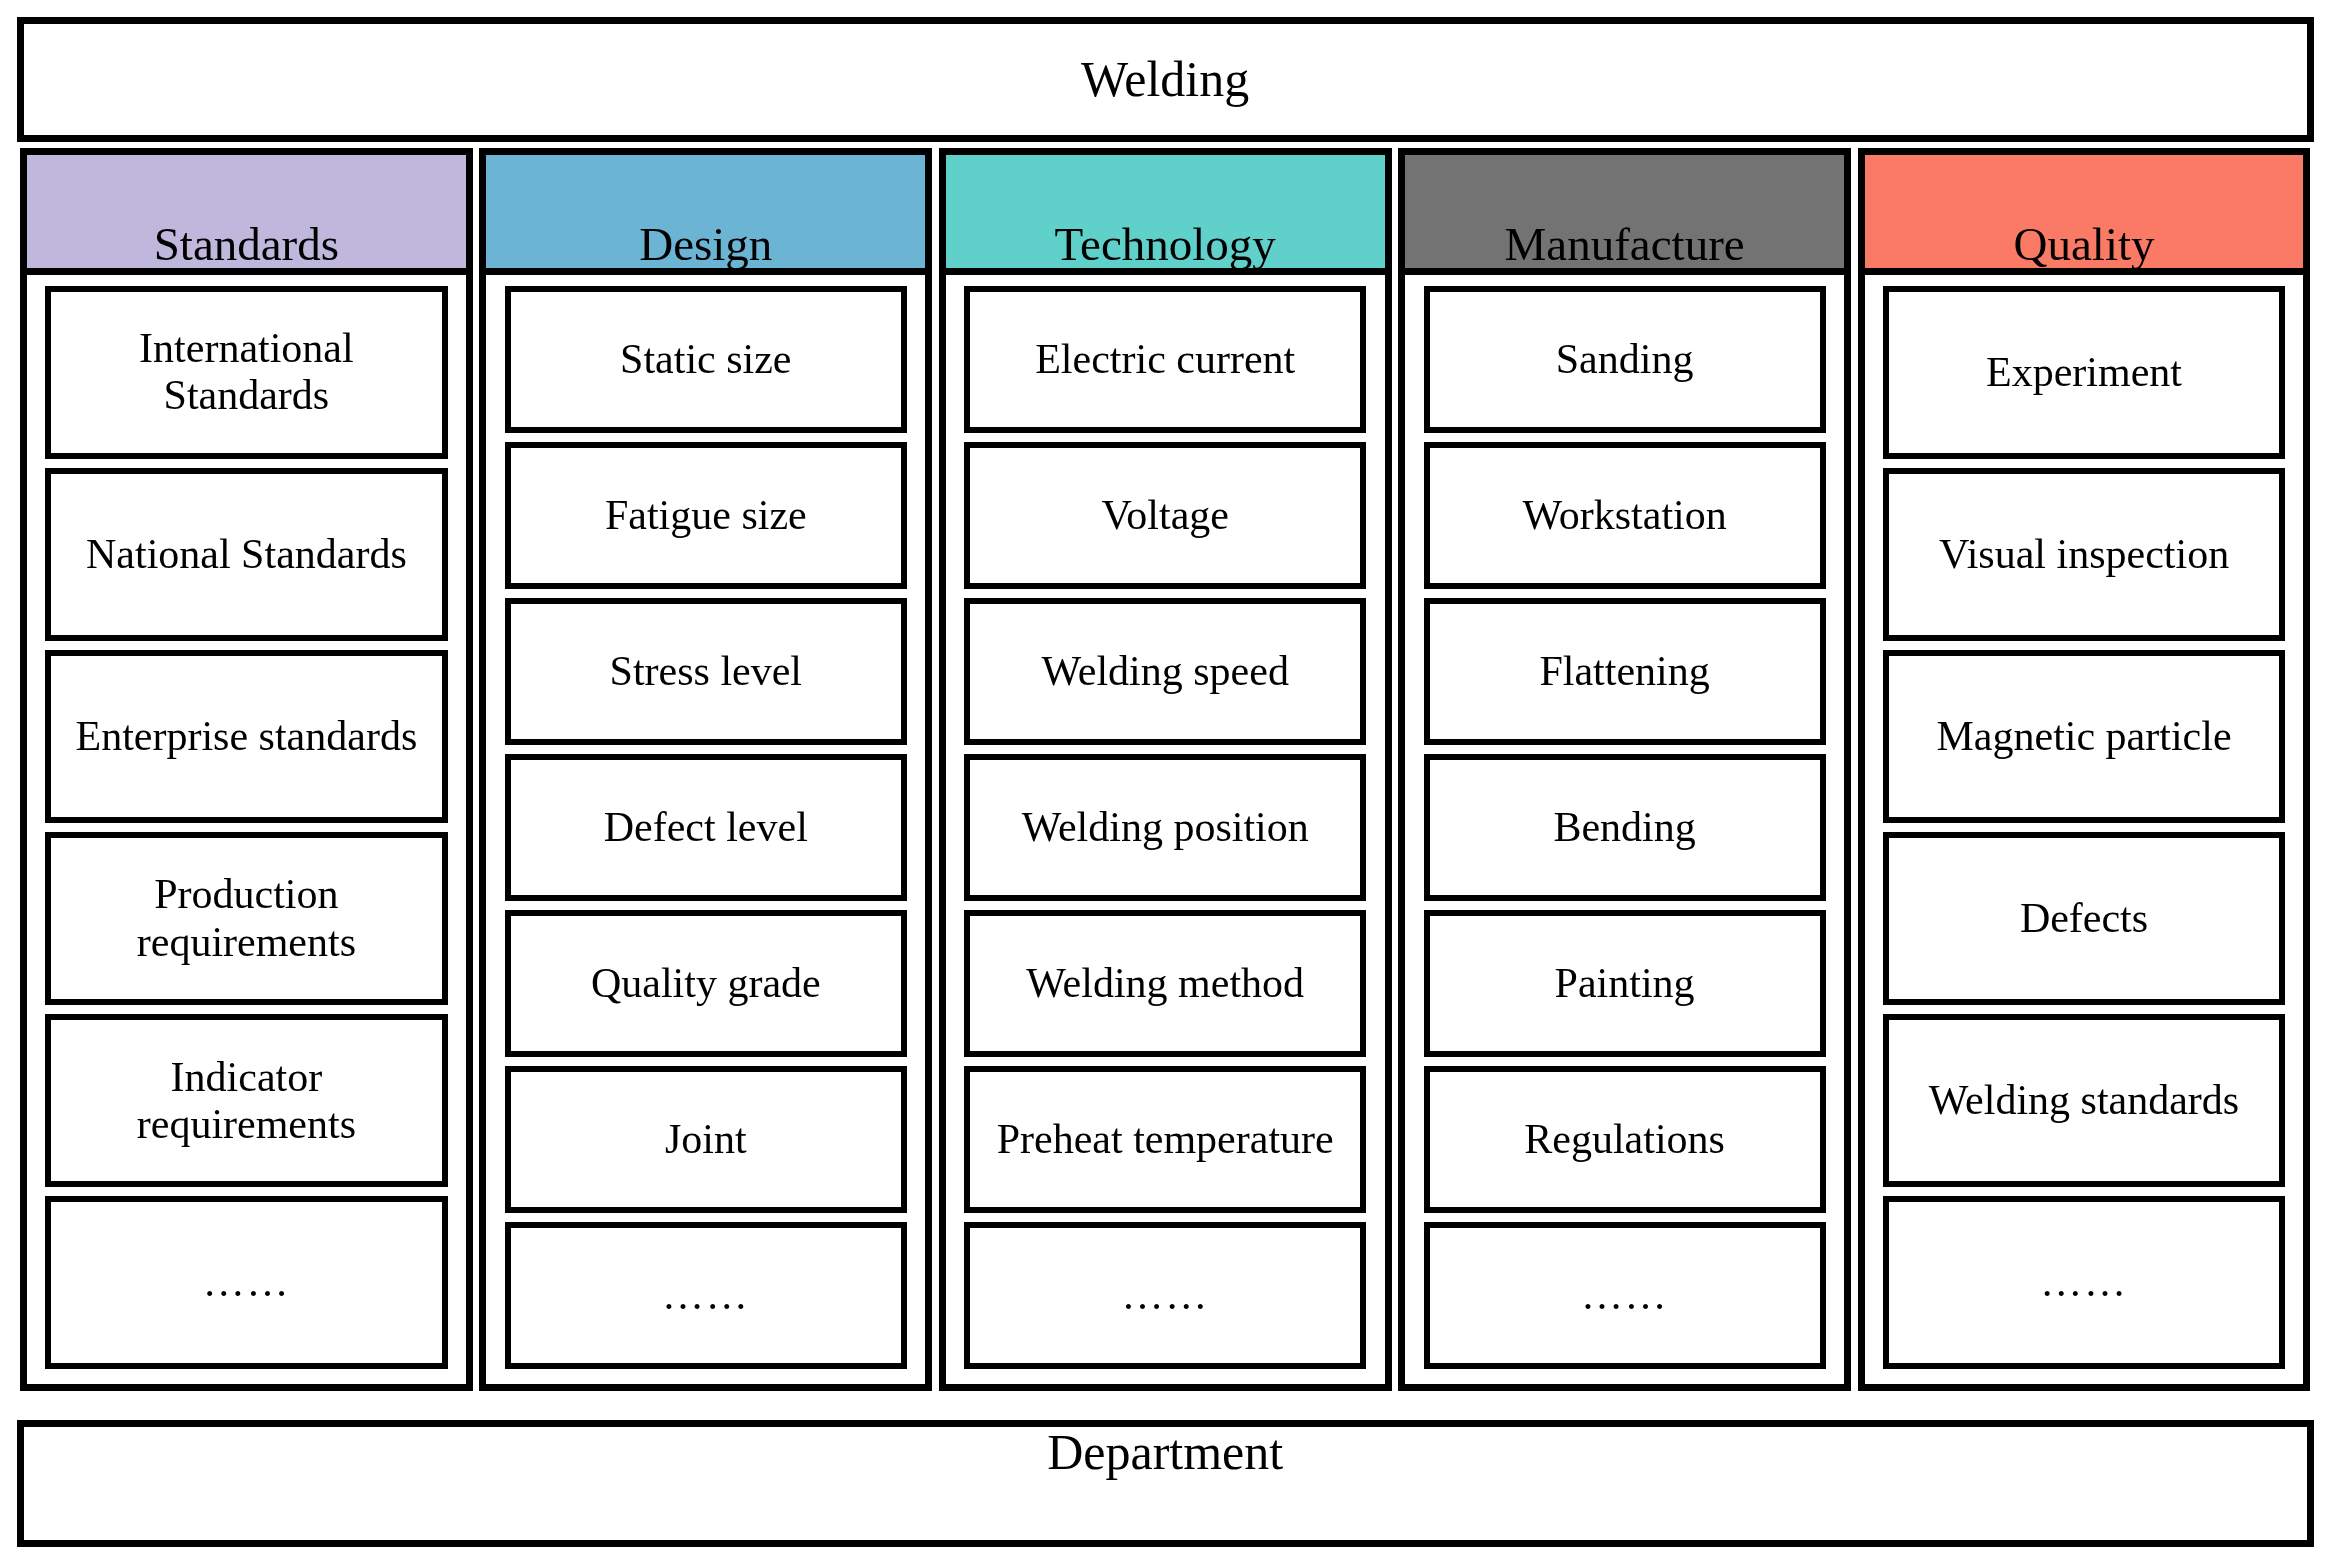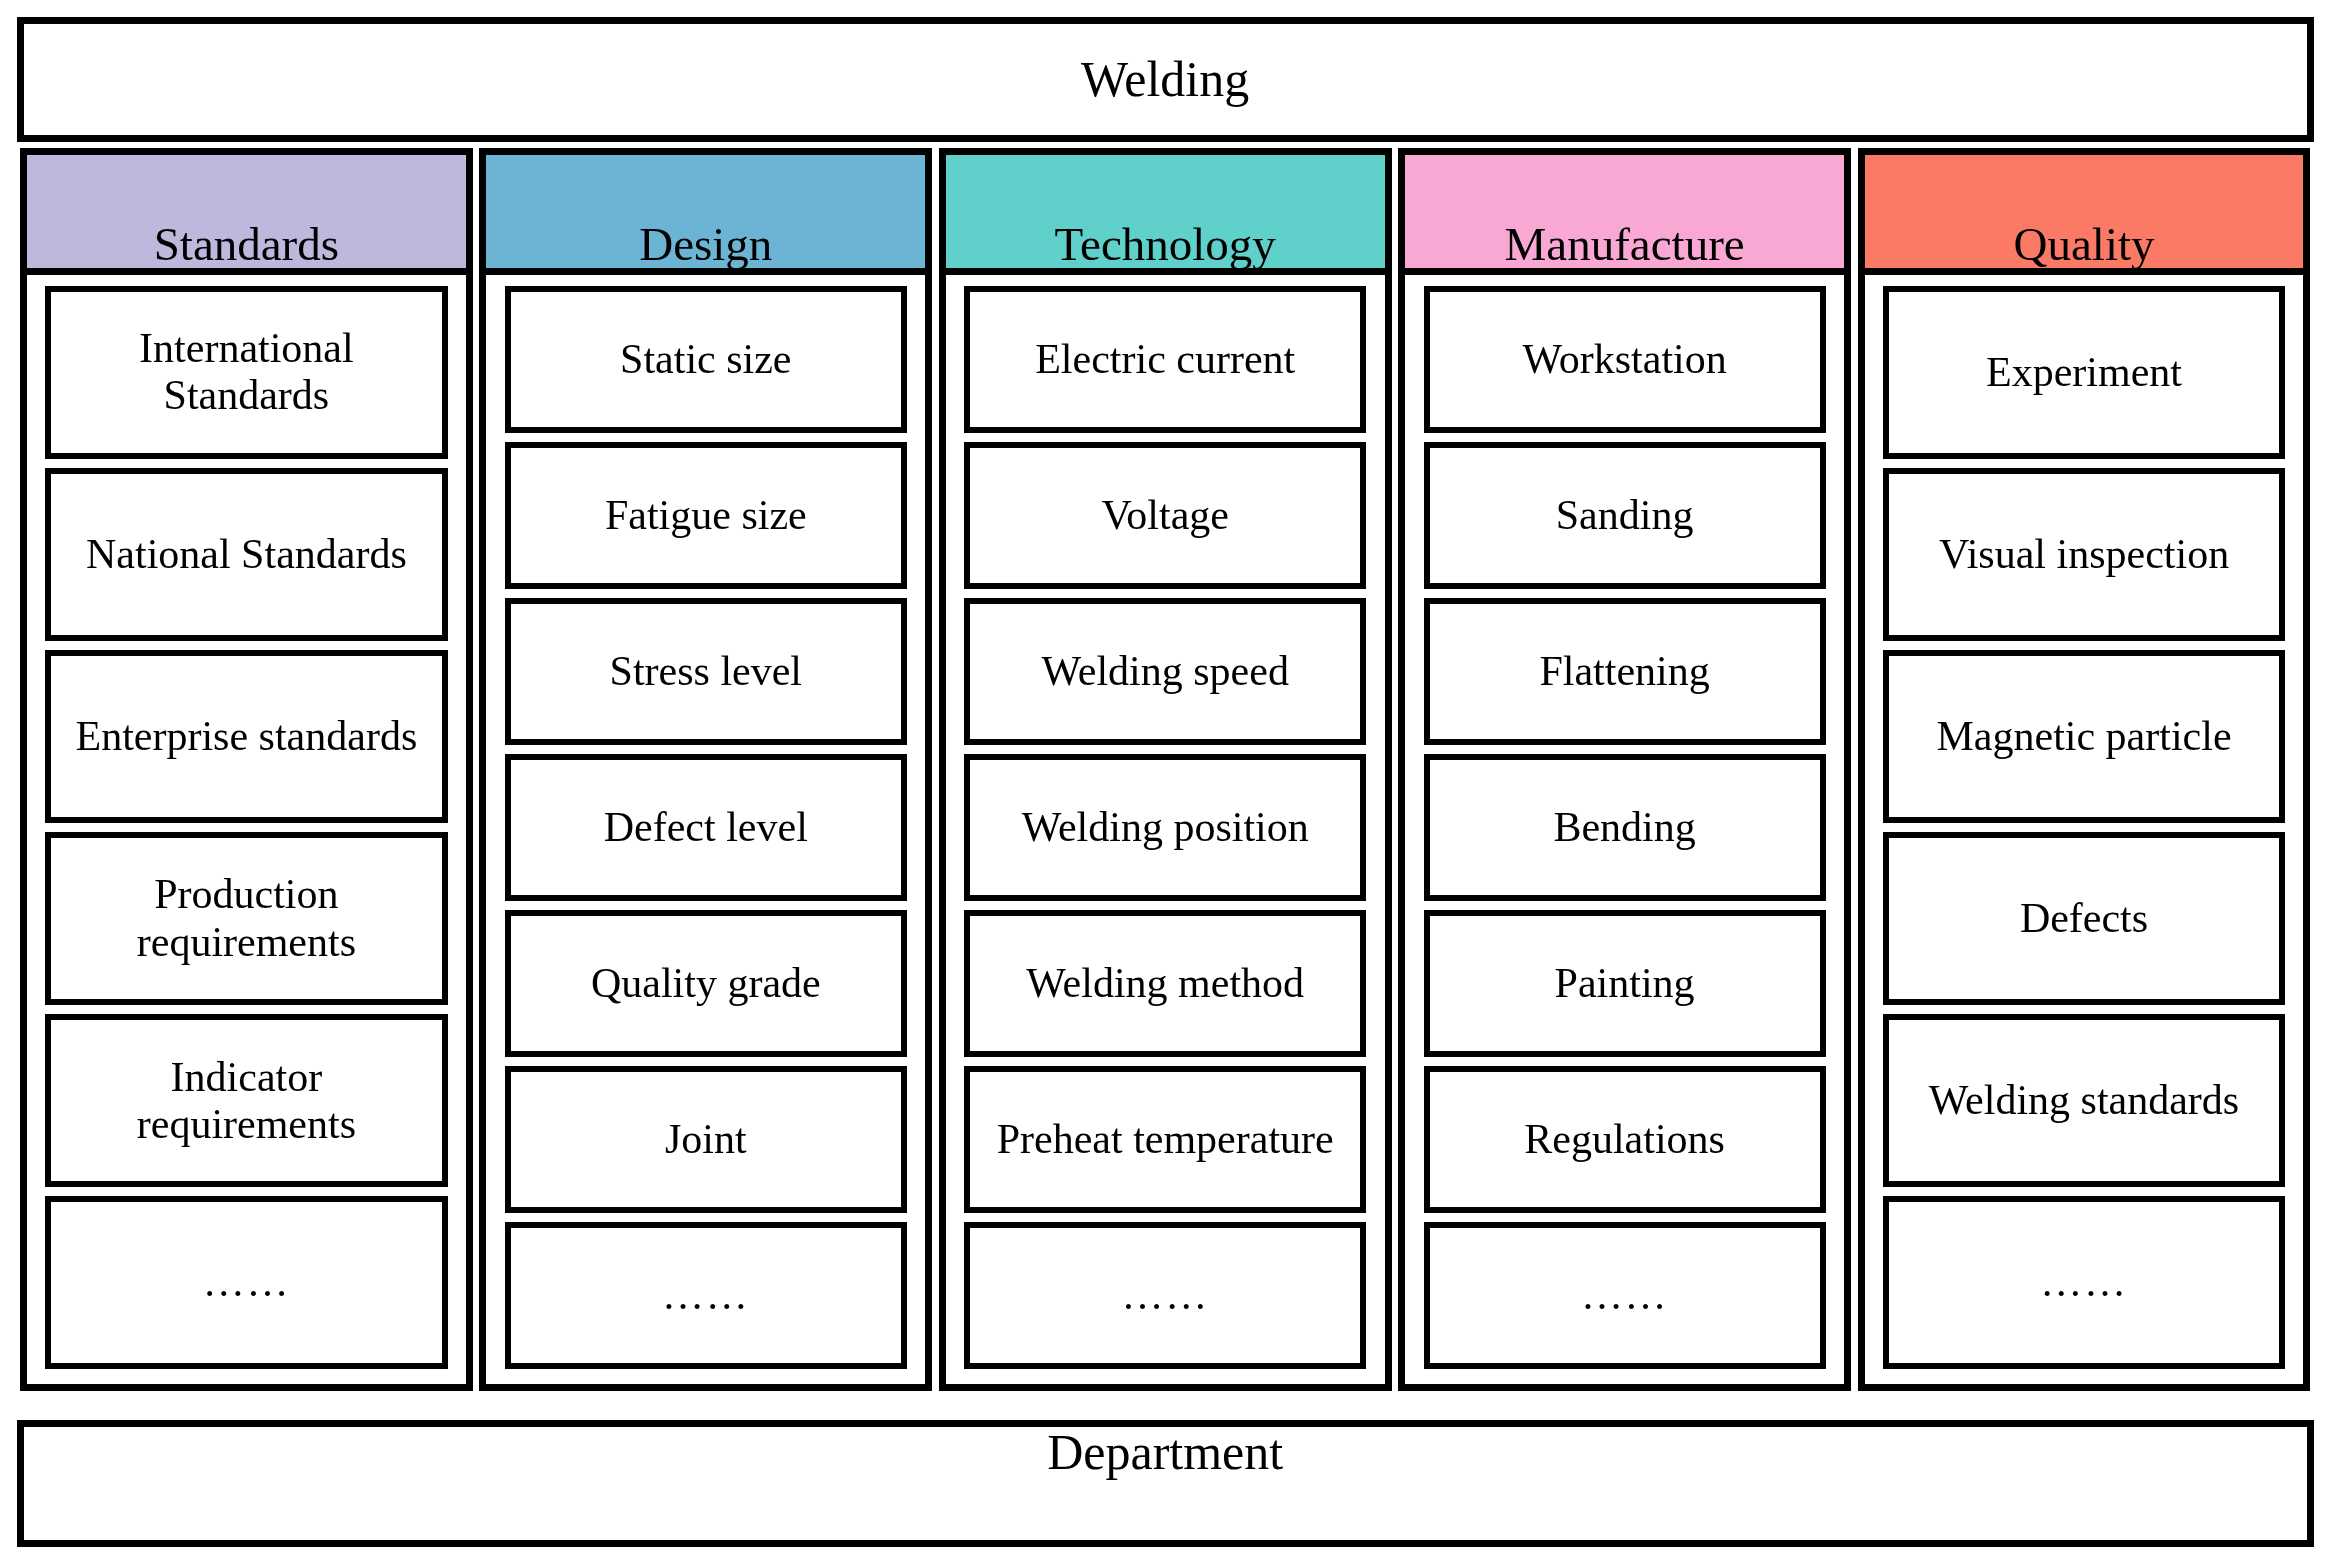--- a/index.html
+++ b/index.html
@@ -214,29 +214,29 @@
         <div class="item">
             <span class="item-label">Preheat temperature</span>
           </div>
         <div class="item ellipsis">
             <span class="item-label">……</span>
           </div>
       </div>
     </div>
 
     <div class="column">
-      <div class="col-header" style="background: #f9a8d4;">
+      <div class="col-header" style="background: #737373;">
         <span class="col-title">Manufacture</span>
       </div>
       <div class="col-body">
         <div class="item">
+            <span class="item-label">Sanding</span>
+          </div>
+        <div class="item">
             <span class="item-label">Workstation</span>
-          </div>
-        <div class="item">
-            <span class="item-label">Sanding</span>
           </div>
         <div class="item">
             <span class="item-label">Flattening</span>
           </div>
         <div class="item">
             <span class="item-label">Bending</span>
           </div>
         <div class="item">
             <span class="item-label">Painting</span>
           </div>

